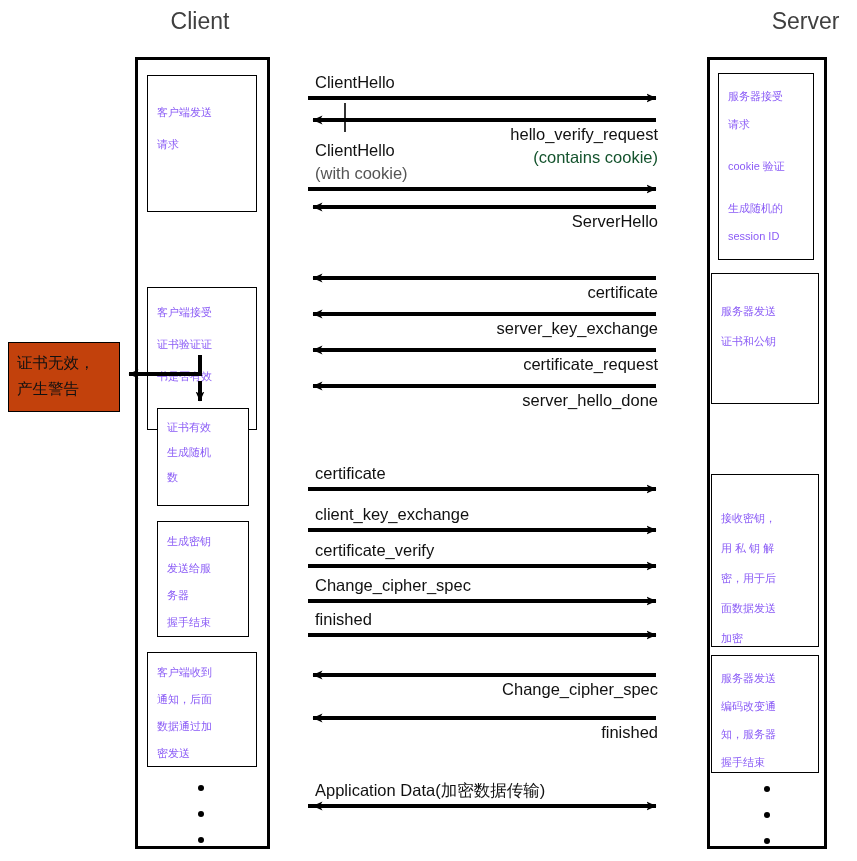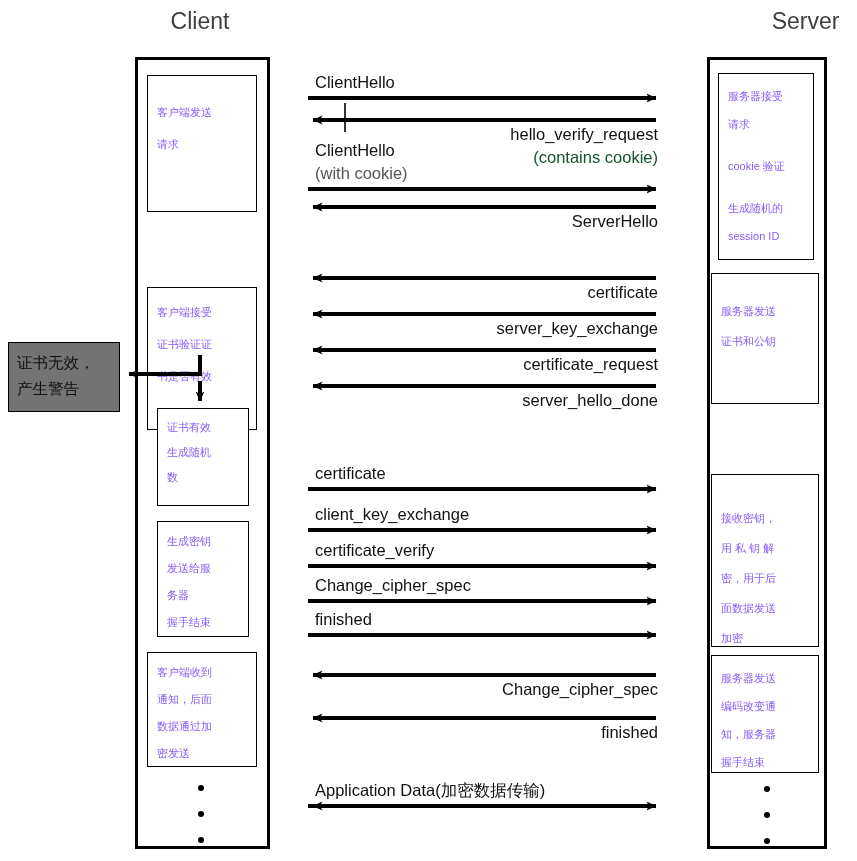--- a/index.html
+++ b/index.html
@@ -11,21 +11,21 @@
   .header{position:absolute;font-size:23px;color:#404040;text-align:center;white-space:nowrap;}
 
   
   .lifeline{position:absolute;border:3px solid #000;background:#fff;box-sizing:border-box;}
 
   
   .note{position:absolute;border:1.6px solid #000;background:#fff;box-sizing:border-box;
         font-size:11px;line-height:25px;color:#8b5cf6;padding:6px 8px 0 9px;}
 
   
-  .alertbox{position:absolute;border:1.5px solid #000;background:#737373;box-sizing:border-box;
+  .alertbox{position:absolute;border:1.5px solid #000;background:#c2410c;box-sizing:border-box;
             font-size:15.5px;line-height:26px;color:#111;padding:7px 0 0 8px;}
 
   
   .dots{position:absolute;width:14px;text-align:center;}
   .dots i{display:block;width:6px;height:6px;border-radius:50%;background:#000;margin:0 auto 20px;}
 
   
   .msglabel{position:absolute;font-size:16.5px;color:#111;white-space:nowrap;}
   .msglabel.r{text-align:right;}
 

